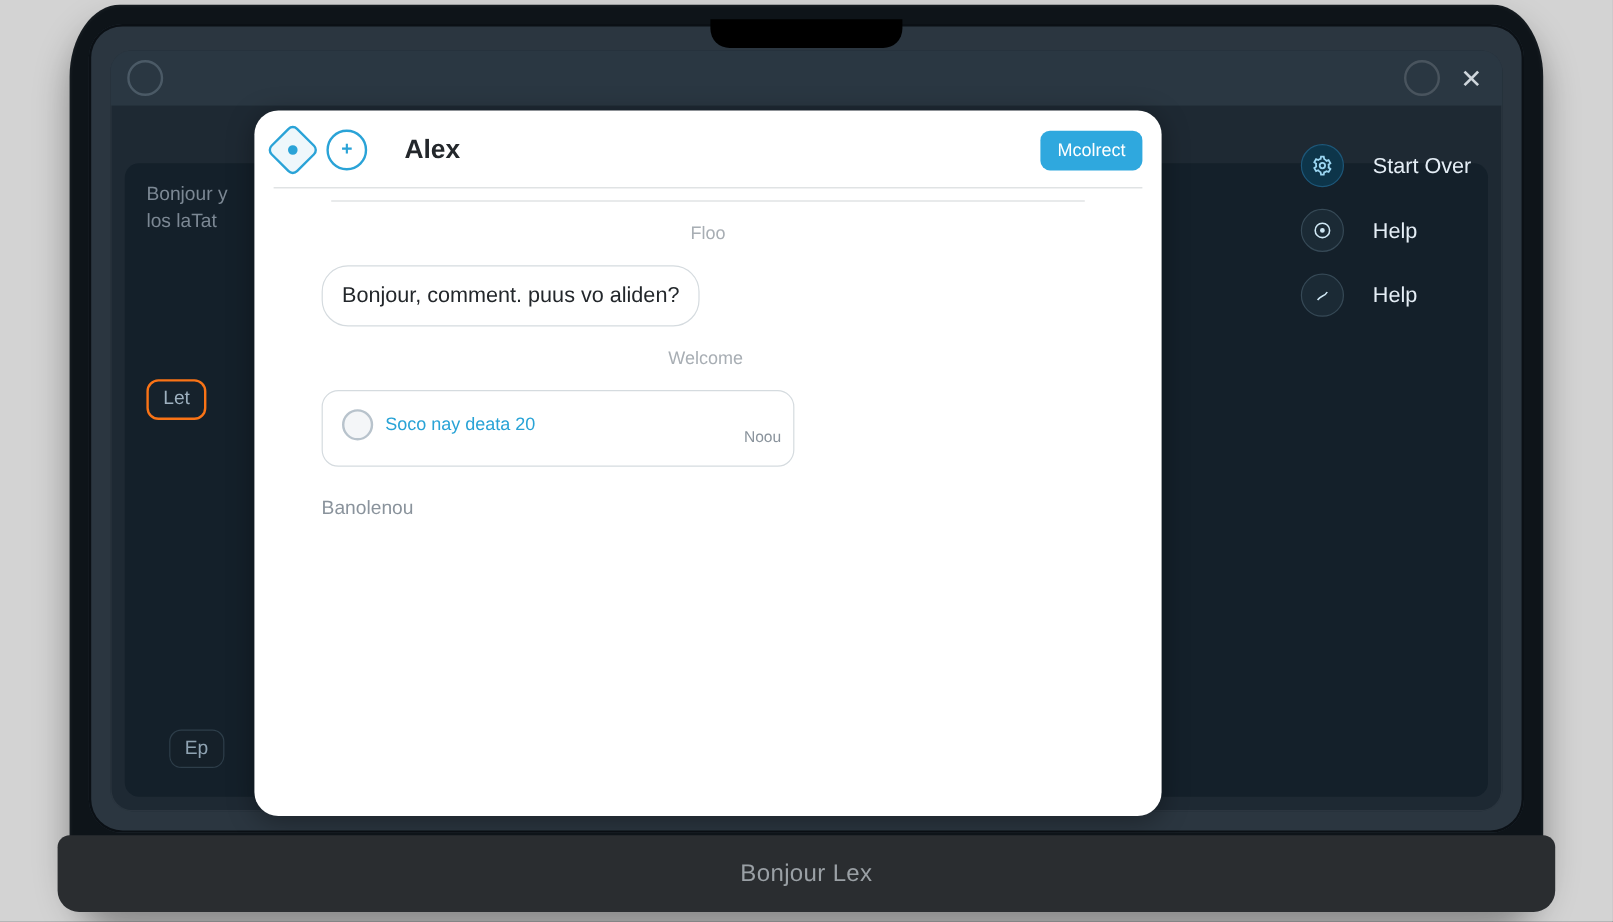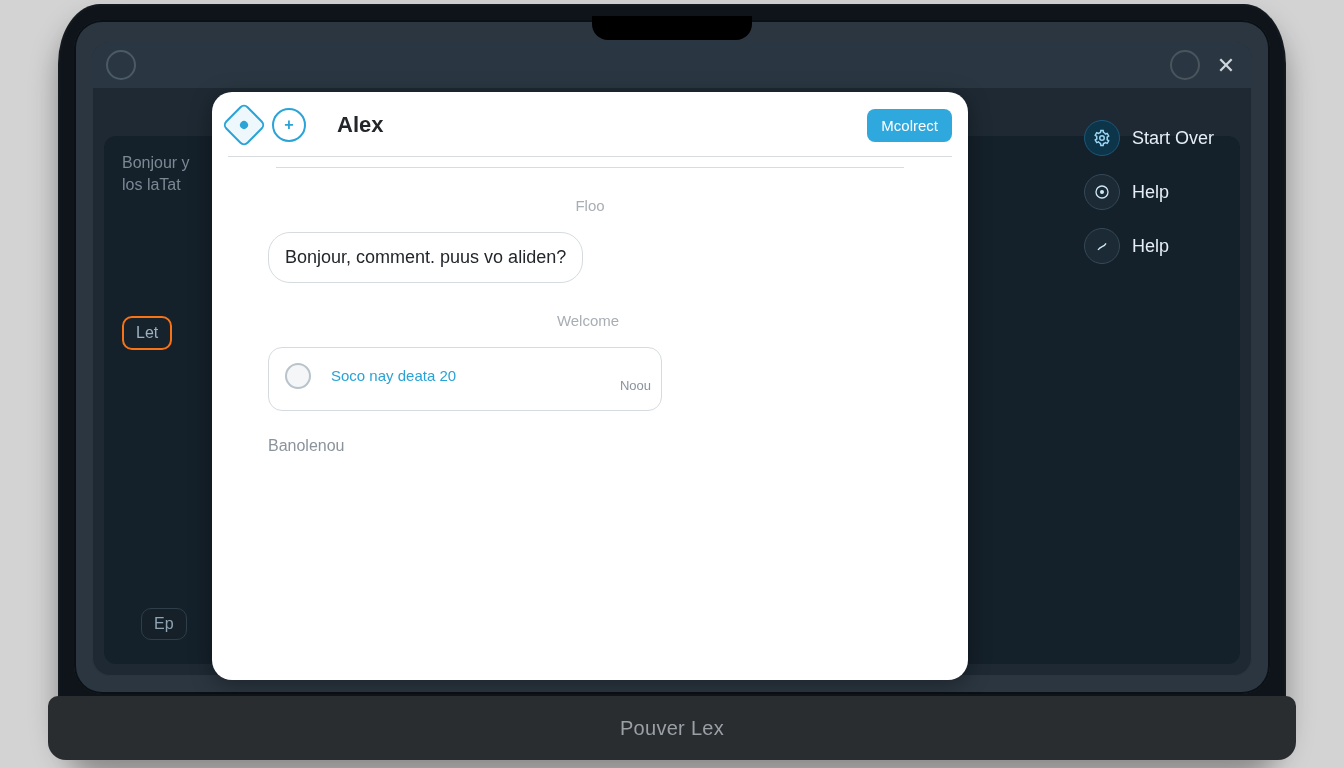--- a/index.html
+++ b/index.html
@@ -62,21 +62,21 @@
     padding:6px 12px;border-radius:10px;font-size:16px
   }
   .bgwin .body .chip2{
     position:absolute;left:37px;bottom:24px;background:#152029;border:1px solid #2e3e4a;color:#8fa3b2;
     padding:6px 12px;border-radius:10px;font-size:16px
   }
   
   .rmenu{
     position:absolute;right:36px;top:100px;width:150px;display:flex;flex-direction:column;gap:18px
   }
-  .rmenu .item{display:flex;align-items:center;gap:12px;color:#e5eef6;font-size:18px;cursor:pointer}
+  .rmenu .item{display:flex;align-items:center;gap:24px;color:#e5eef6;font-size:18px;cursor:pointer}
   .ricon{width:34px;height:34px;border-radius:50%;display:grid;place-items:center;background:#1b2a35;border:1px solid #364956;color:#e6eef5}
   .ricon.blue{background:#0d354a;border-color:#1d5779;color:#9bd6f2}
   .ricon.gear svg{width:18px;height:18px}
   .ricon svg{width:16px;height:16px}
   .ricon.people svg{width:20px;height:20px}
   
   .card{
     position:absolute;left:138px;top:72px;width:756px;height:588px;background:var(--card-white);
     border-radius:20px;box-shadow:var(--shadow);display:flex;flex-direction:column;overflow:hidden
   }
@@ -90,33 +90,33 @@
   .plus{
     width:30px;height:30px;border-radius:50%;border:2px solid #2aa3d7;display:grid;place-items:center;color:#2aa3d7;font-weight:800
   }
   .title{font-size:22px;font-weight:700;margin-left:19px}
   .card-header .flex1{flex:1}
   .primary-btn{
     background:var(--accent-btn);color:#fff;border:none;border-radius:8px;padding:8px 14px;font-size:15px;cursor:pointer
   }
   .head-rule{height:1px;background:var(--divider);margin:0 16px}
   .thin-line{height:1px;background:var(--divider);margin:10px 64px 0 64px}
-  .meta{color:var(--muted2);text-align:center;font-size:15px;margin-top:29px}
+  .meta{color:var(--muted2);text-align:center;font-size:15px;margin-top:18px}
   .chat{padding:18px 60px 0 56px}
   .bubble{
     max-width:380px;border:1px solid var(--bubble-border);border-radius:22px 22px 22px 22px;padding:14px 16px;
     font-size:18px;color:var(--text);position:relative;background:#fff
   }
   .bubble.first{}
   .bubble-row{display:flex;align-items:center;gap:10px}
   .msg2{
     max-width:360px;border:1px solid var(--bubble-border);border-radius:14px;padding:14px 16px;color:var(--text);
     font-size:18px;line-height:28px;background:#fff;position:relative
   }
-  .msg2 .who{color:var(--accent);font-size:15px;margin-bottom:6px;display:flex;align-items:center;gap:20px}
+  .msg2 .who{color:var(--accent);font-size:15px;margin-bottom:6px;display:flex;align-items:center;gap:10px}
   .msg2 .who .dot{width:22px;height:22px;border-radius:50%;border:2px solid #b8c3cc;background:#f4f6f8}
   .row-right-small{position:absolute;right:10px;bottom:10px;color:var(--muted);font-size:13px}
   .centered-small{color:var(--muted);font-size:16px;margin-top:26px}
   .no-select{user-select:none}
 </style>
 </head>
 <body>
 
 <div class="laptop">
   <div class="screen">
@@ -202,15 +202,15 @@
           </div>
           <span class="row-right-small">Noou</span>
         </div>
 
         <div class="centered-small">Banolenou</div>
       </div>
     </div>
 
   </div>
   <div class="bottombar">
-    <span>Pouver Lex</span>
+    <span>Bonjour Lex</span>
   </div>
 </div>
 
 </body></html>

